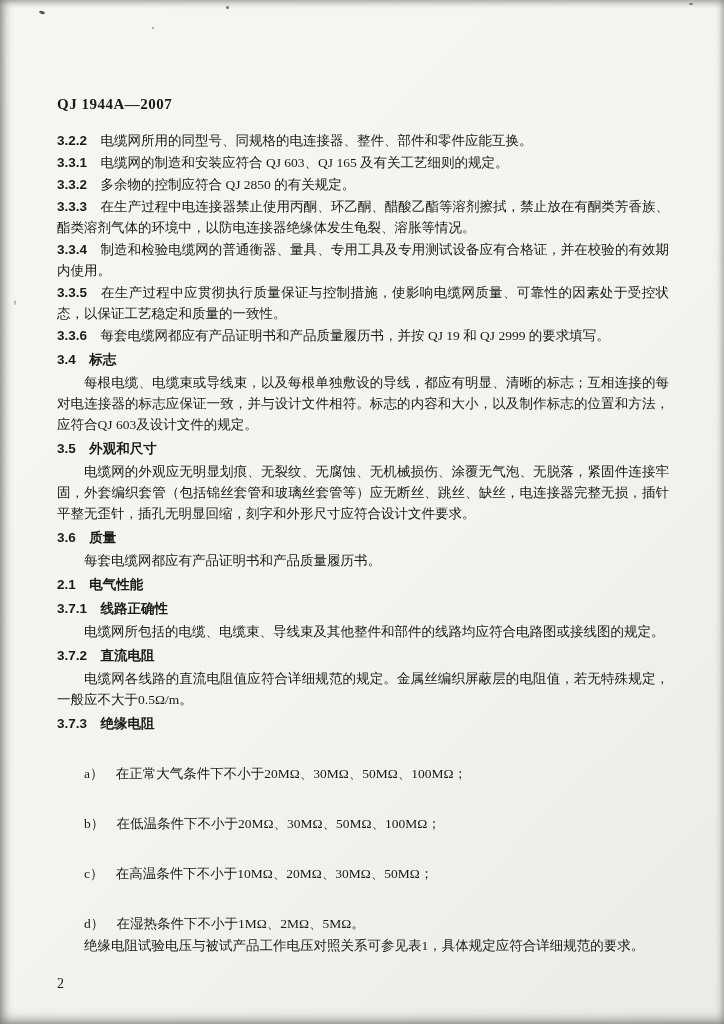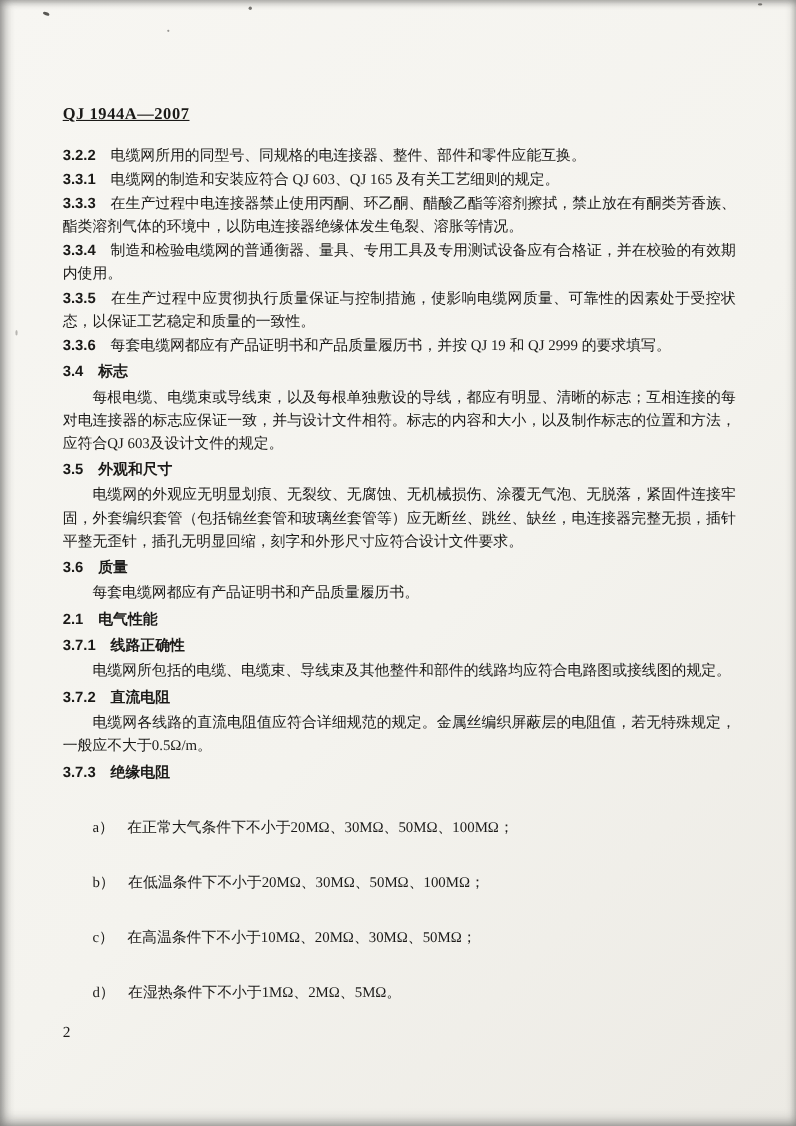--- a/index.html
+++ b/index.html
@@ -33,21 +33,20 @@
     font-size: 13.5px;
     line-height: 21px;
     text-align: justify;
   }
   .doc-header {
     font-family: "Liberation Serif", "DejaVu Serif", serif;
     font-weight: bold;
     font-size: 15px;
     letter-spacing: .5px;
     margin-bottom: 15px;
-    text-decoration: underline;
   }
   p { margin: 0 0 1px 0; }
   .num {
     font-family: "Liberation Sans", "DejaVu Sans", sans-serif;
     font-weight: bold;
     margin-right: 1em;
     white-space: nowrap;
   }
   .heading { margin-top: 3px; margin-bottom: 2px; }
   .heading .txt {
@@ -78,20 +77,21 @@
 
   <div class="content">
     <div class="doc-header">QJ 1944A—2007</div>
     <div id="doc-body">
 
   <p class="clause"><b class="num">3.2.2</b><span class="txt">电缆网所用的同型号、同规格的电连接器、整件、部件和零件应能互换。</span></p>
 
 
   <p class="clause"><b class="num">3.3.1</b><span class="txt">电缆网的制造和安装应符合 QJ 603、QJ 165 及有关工艺细则的规定。</span></p>
 
+  <p class="clause"><b class="num">3.3.2</b><span class="txt">多余物的控制应符合 QJ 2850 的有关规定。</span></p>
 
   <p class="clause"><b class="num">3.3.3</b><span class="txt">在生产过程中电连接器禁止使用丙酮、环乙酮、醋酸乙酯等溶剂擦拭，禁止放在有酮类芳香族、酯类溶剂气体的环境中，以防电连接器绝缘体发生龟裂、溶胀等情况。</span></p>
 
   <p class="clause"><b class="num">3.3.4</b><span class="txt">制造和检验电缆网的普通衡器、量具、专用工具及专用测试设备应有合格证，并在校验的有效期内使用。</span></p>
 
   <p class="clause"><b class="num">3.3.5</b><span class="txt">在生产过程中应贯彻执行质量保证与控制措施，使影响电缆网质量、可靠性的因素处于受控状态，以保证工艺稳定和质量的一致性。</span></p>
 
   <p class="clause"><b class="num">3.3.6</b><span class="txt">每套电缆网都应有产品证明书和产品质量履历书，并按 QJ 19 和 QJ 2999 的要求填写。</span></p>
 
   <p class="heading"><b class="num">3.4</b><span class="txt">标志</span></p>
@@ -120,16 +120,17 @@
 
 
   <p class="list-item"><span class="num">a）</span><span class="txt">在正常大气条件下不小于20MΩ、30MΩ、50MΩ、100MΩ；</span></p>
 
   <p class="list-item"><span class="num">b）</span><span class="txt">在低温条件下不小于20MΩ、30MΩ、50MΩ、100MΩ；</span></p>
 
   <p class="list-item"><span class="num">c）</span><span class="txt">在高温条件下不小于10MΩ、20MΩ、30MΩ、50MΩ；</span></p>
 
   <p class="list-item"><span class="num">d）</span><span class="txt">在湿热条件下不小于1MΩ、2MΩ、5MΩ。</span></p>
 
+  <p class="para"><span class="txt">绝缘电阻试验电压与被试产品工作电压对照关系可参见表1，具体规定应符合详细规范的要求。</span></p>
 </div>
     <div class="page-num">2</div>
   </div>
 </div>
 
 </body></html>

